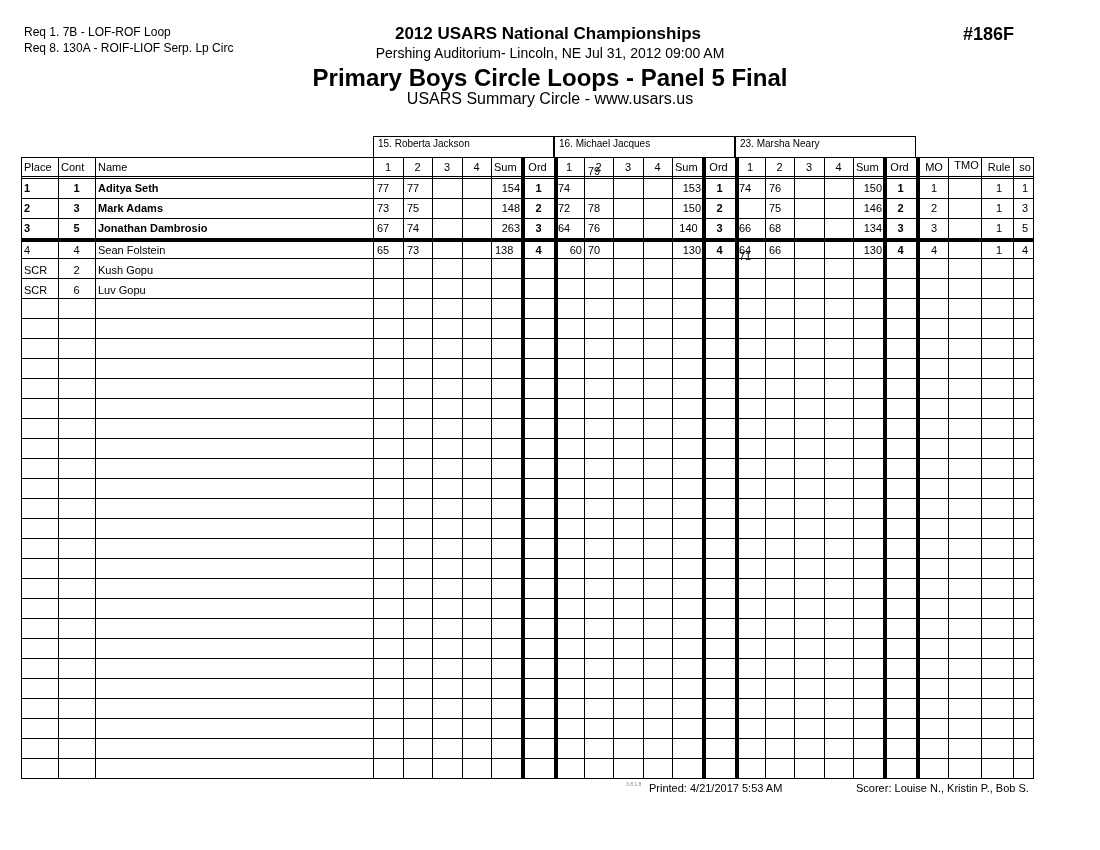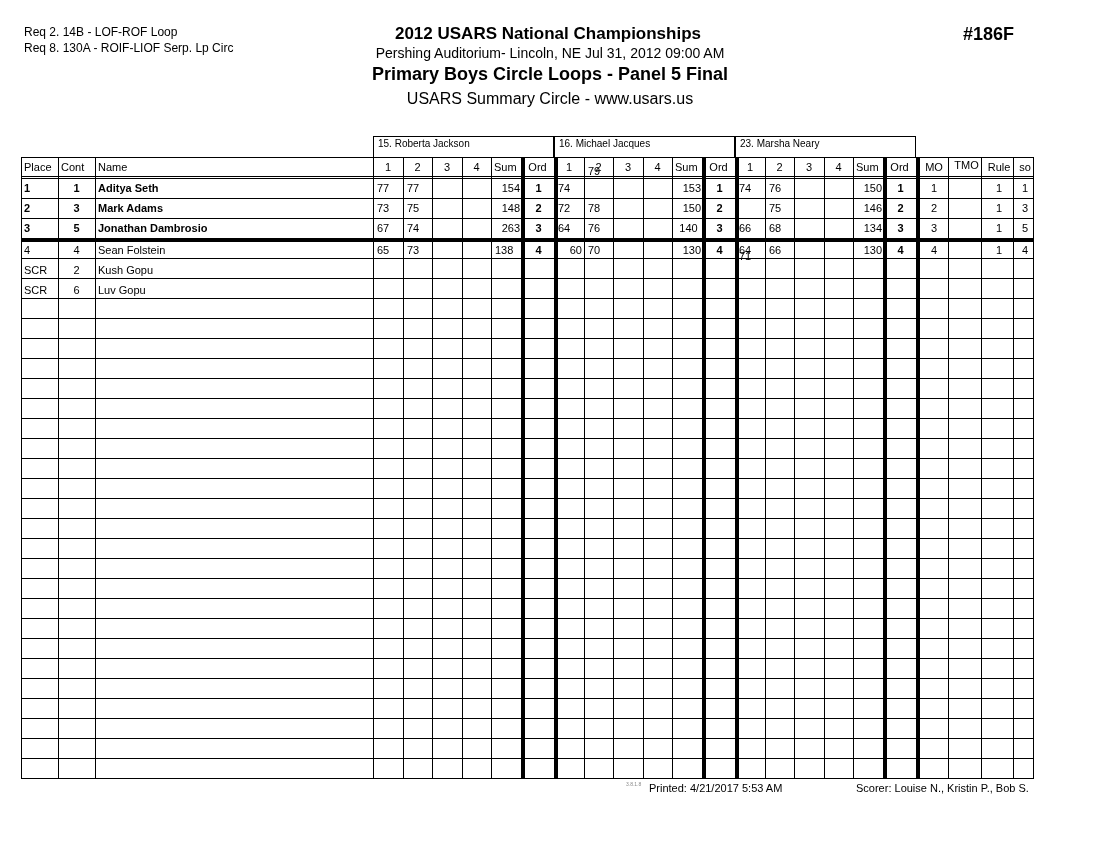--- a/index.html
+++ b/index.html
@@ -3,38 +3,38 @@
 <meta charset="utf-8">
 <style>
   html, body { margin:0; padding:0; background:#fff; }
   body { width:1100px; height:850px; position:relative; overflow:hidden;
          font-family:"Liberation Sans", sans-serif; color:#000; }
   .abs { position:absolute; white-space:nowrap; }
   .req { left:24px; font-size:12px; line-height:14px; }
   .title { left:0; width:1100px; text-align:center; }
   .t1 { top:24px; font-size:17px; font-weight:bold; transform:translateX(-2px); }
   .t2 { top:45px; font-size:14px; }
-  .t3 { top:64px; font-size:18px; font-weight:bold; }
+  .t3 { top:64px; font-size:24px; font-weight:bold; }
   .t4 { top:90px; font-size:16px; }
   .num { left:963px; top:24px; font-size:18px; font-weight:bold; }
 
   
   .grid { position:absolute; left:21px; top:136px; }
   .cell { position:absolute; box-sizing:border-box; font-size:11px; line-height:19px; overflow:hidden; padding:0 3px; }
   .judgehdr { position:absolute; top:0; height:21px; border:1px solid #000; border-bottom:none; box-sizing:border-box; font-size:10px; line-height:14px; padding:0 4px; }
   .footer-ver { left:626px; top:781px; font-size:5px; color:#888; }
   .footer-printed { left:649px; top:782px; font-size:11px; }
   .footer-scorer { left:856px; top:782px; font-size:11px; }
   .vline { position:absolute; background:#000; }
   .hline { position:absolute; background:#000; }
 </style>
 </head>
 <body>
 
-<div class="abs req" style="top:25px">Req  2.  14B - LOF-ROF Loop</div>
+<div class="abs req" style="top:25px">Req  1.  7B - LOF-ROF Loop</div>
 <div class="abs req" style="top:41px">Req  8.  130A - ROIF-LIOF Serp. Lp Circ</div>
 <div class="abs title t1">2012 USARS National Championships</div>
 <div class="abs title t2">Pershing Auditorium- Lincoln, NE  Jul 31, 2012  09:00 AM</div>
 <div class="abs title t3">Primary Boys Circle Loops - Panel 5 Final</div>
 <div class="abs title t4">USARS Summary Circle - www.usars.us</div>
 <div class="abs num">#186F</div>
 
 <div class="grid" id="grid">
     <div class="judgehdr" style="left: 352px; width: 181px;">15.  Roberta Jackson</div>
     <div class="judgehdr" style="left: 533px; width: 181px;">16.  Michael Jacques</div>

